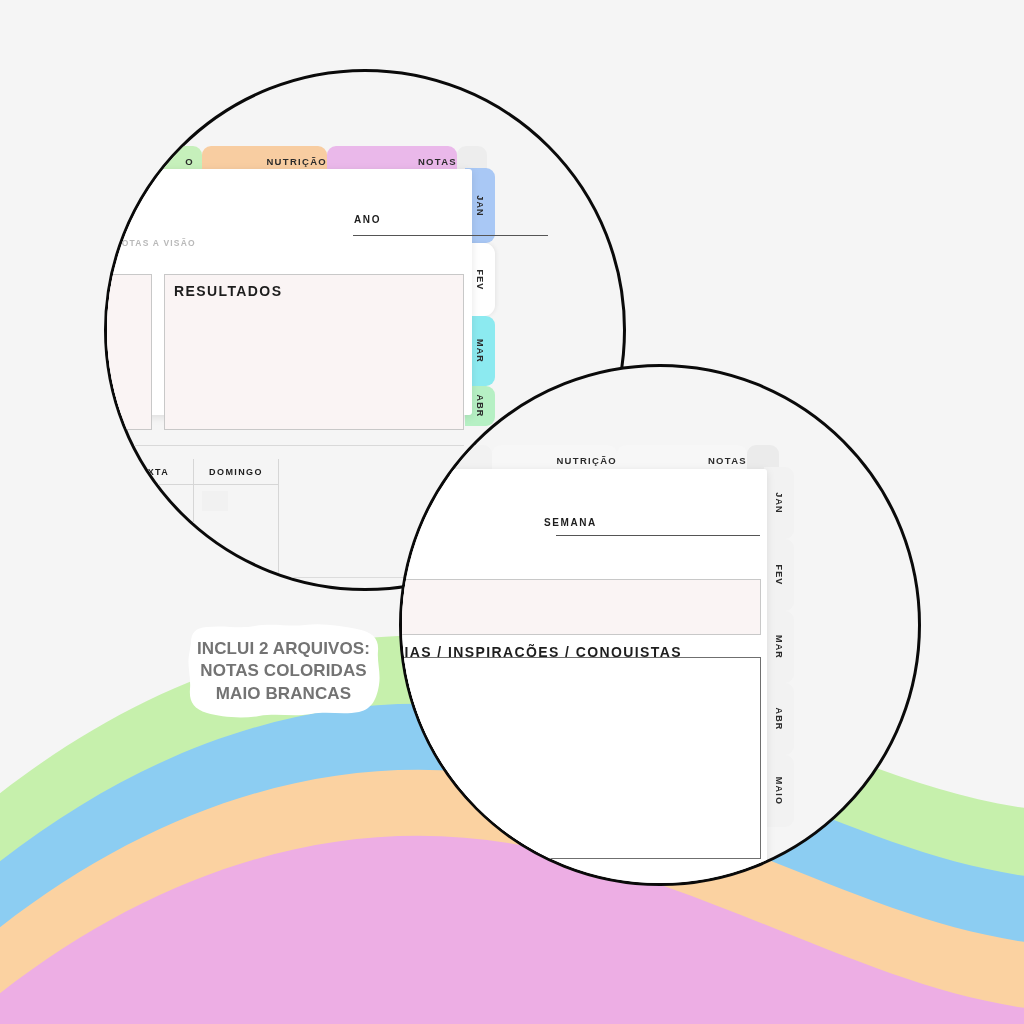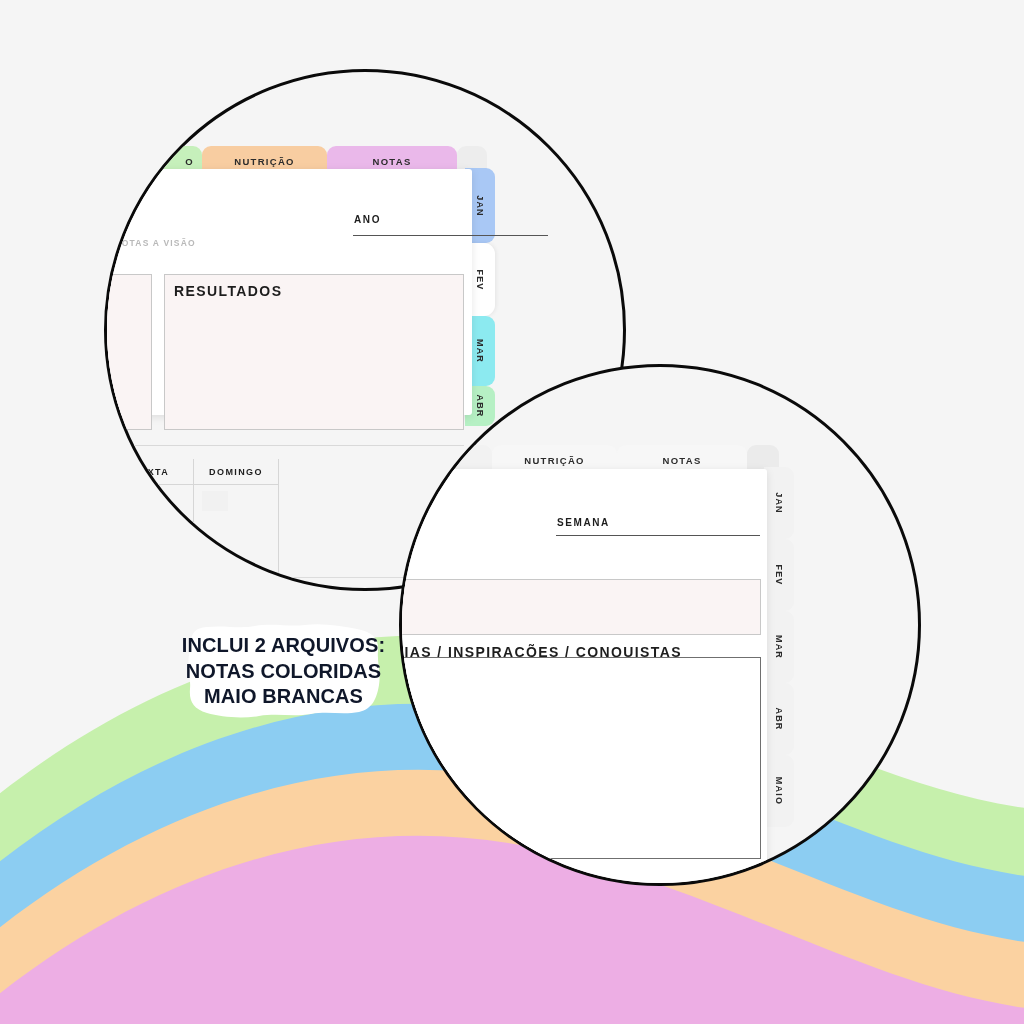--- a/index.html
+++ b/index.html
@@ -25,21 +25,21 @@
   }
   #mag-1 { left: 104px; top: 69px;  width: 522px; height: 522px; z-index: 20; }
   #mag-2 { left: 399px; top: 364px; width: 522px; height: 522px; z-index: 30; }
 
   .mag-inner { position: absolute; left: 0; top: 0; width: 522px; height: 522px; }
 
   .tabbar-top { position: absolute; display: flex; height: 30px; }
   .ttab {
     height: 30px;
     border-radius: 9px 9px 0 0;
-    display: flex; align-items: center; justify-content: center;
+    display: flex; align-items: center; justify-content: flex-end;
     font-size: 9.5px; font-weight: 700; letter-spacing: 1.3px;
     color: #2b2b2b;
   }
   .ttab.plain { background: #ededed; color: #2b2b2b; }
 
   .page-sheet {
     position: absolute;
     background: #ffffff;
     border-radius: 3px;
     box-shadow: 0 2px 9px rgba(0,0,0,0.10);
@@ -96,21 +96,21 @@
     position: absolute; left: 181px; top: 617px; width: 205px; height: 108px;
     z-index: 40;
   }
   #badge .blob { position: absolute; inset: 0; }
   #badge .txt {
     position: absolute; inset: 0;
     display: flex; flex-direction: column; align-items: center; justify-content: center;
     gap: 3px;
   }
   #badge .txt div {
-    font-size: 20px; font-weight: 700; letter-spacing: 0.1px; color: #0f172a;
+    font-size: 17px; font-weight: 700; letter-spacing: 0.1px; color: #737373;
     line-height: 1.12; text-align: center;
   }
 
   
   #handle {
     position: absolute; left: 0; right: 0; top: 916px;
     text-align: center; z-index: 45;
     font-size: 25px; color: #4a5158; letter-spacing: 0.2px;
   }
 </style>
@@ -237,21 +237,21 @@
         <div class="stab plain" style="height:72px;">
           <span>ABR</span>
         </div>
         <div class="stab plain" style="height:72px;">
           <span>MAIO</span>
         </div>
       </div>
 
       <div class="page-sheet" style="left:-80px; top:102px; width:445px; height:420px;"></div>
 
-      <div class="field-label" style="position:absolute;left:155px;top:150px;">SEMANA</div>
+      <div class="field-label" style="position:absolute;left:142px;top:150px;">SEMANA</div>
       <div class="field-rule" style="position:absolute;left:154px;top:168px;width:204px;"></div>
 
 
       <div class="boxed" style="position:absolute;left:-85px;top:212px;width:444px;height:56px;"></div>
 
       <div class="box-title" style="left:-25px;top:277px;">IDÉIAS / INSPIRAÇÕES / CONQUISTAS</div>
       <div class="boxed-white" style="position:absolute;left:-27px;top:290px;width:386px;height:202px;"></div>
 
     </div>
   </div>

